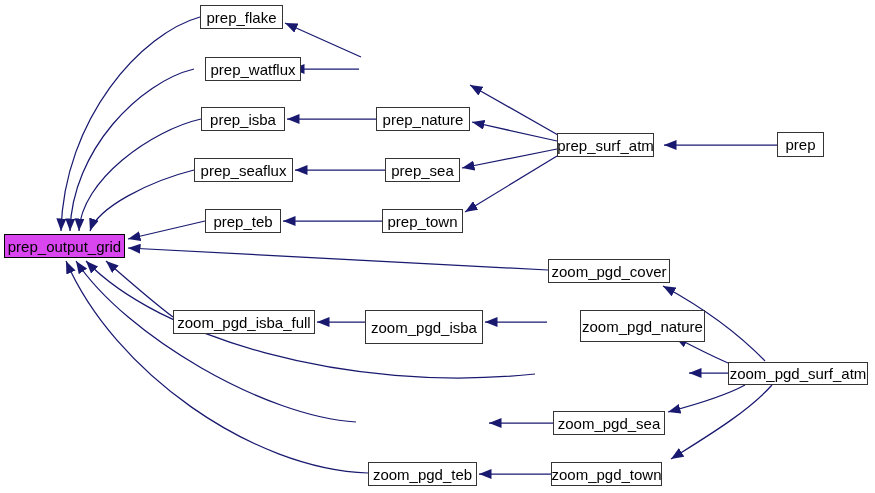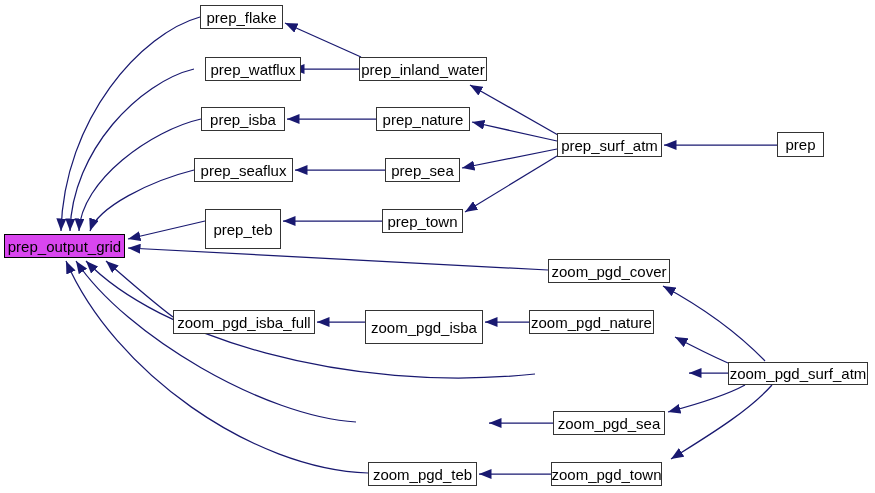--- a/index.html
+++ b/index.html
@@ -56,31 +56,30 @@
     <path class="edge" marker-end="url(#arrow)" d="M 765,361 C 735,330 700,306 663,286"></path>
     <path class="edge" marker-end="url(#arrow)" d="M 728,363 C 712,356 694,347 675,337"></path>
     <path class="edge" marker-end="url(#arrow)" d="M 728,373 L 689,373"></path>
     <path class="edge" marker-end="url(#arrow)" d="M 745,385 C 725,396 698,404 668,412"></path>
     <path class="edge" marker-end="url(#arrow)" d="M 772,385 C 748,412 706,437 671,459"></path>
   </svg>
 
   <div class="node highlight" style="left:4px;top:234px;width:121px;height:24px">prep_output_grid</div>
   <div class="node" style="left:200px;top:5px;width:83px;height:24px">prep_flake</div>
   <div class="node" style="left:205px;top:57px;width:96px;height:24px">prep_watflux</div>
-  <div class="node" style="left:359px;top:57px;width:128px;height:24px">prep_inland_water</div>
   <div class="node" style="left:201px;top:107px;width:84px;height:24px">prep_isba</div>
   <div class="node" style="left:376px;top:107px;width:94px;height:24px">prep_nature</div>
   <div class="node" style="left:194px;top:158px;width:99px;height:24px">prep_seaflux</div>
   <div class="node" style="left:385px;top:158px;width:75px;height:24px">prep_sea</div>
-  <div class="node" style="left:557px;top:133px;width:105px;height:24px">prep_surf_atm</div>
+  <div class="node" style="left:557px;top:133px;width:97px;height:24px">prep_surf_atm</div>
   <div class="node" style="left:777px;top:132px;width:47px;height:25px">prep</div>
-  <div class="node" style="left:205px;top:209px;width:76px;height:40px">prep_teb</div>
+  <div class="node" style="left:205px;top:209px;width:76px;height:24px">prep_teb</div>
   <div class="node" style="left:382px;top:209px;width:81px;height:24px">prep_town</div>
   <div class="node" style="left:548px;top:259px;width:122px;height:24px">zoom_pgd_cover</div>
   <div class="node" style="left:173px;top:310px;width:142px;height:24px">zoom_pgd_isba_full</div>
   <div class="node" style="left:365px;top:310px;width:118px;height:34px">zoom_pgd_isba</div>
-  <div class="node" style="left:529px;top:310px;width:125px;height:24px">zoom_pgd_nature</div>
+  <div class="node" style="left:580px;top:310px;width:125px;height:32px">zoom_pgd_nature</div>
   <div class="node" style="left:728px;top:362px;width:140px;height:23px">zoom_pgd_surf_atm</div>
   <div class="node" style="left:553px;top:411px;width:112px;height:24px">zoom_pgd_sea</div>
   <div class="node" style="left:551px;top:462px;width:111px;height:24px">zoom_pgd_town</div>
   <div class="node" style="left:368px;top:462px;width:109px;height:24px">zoom_pgd_teb</div>
 
 </div>
 
 </body></html>

